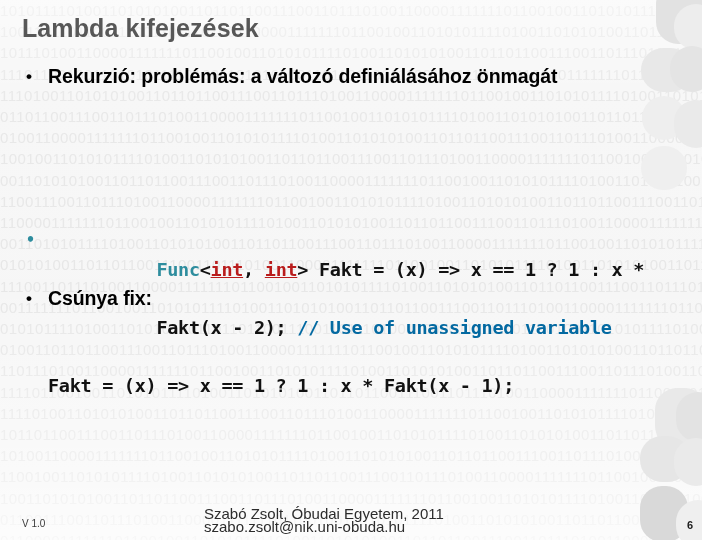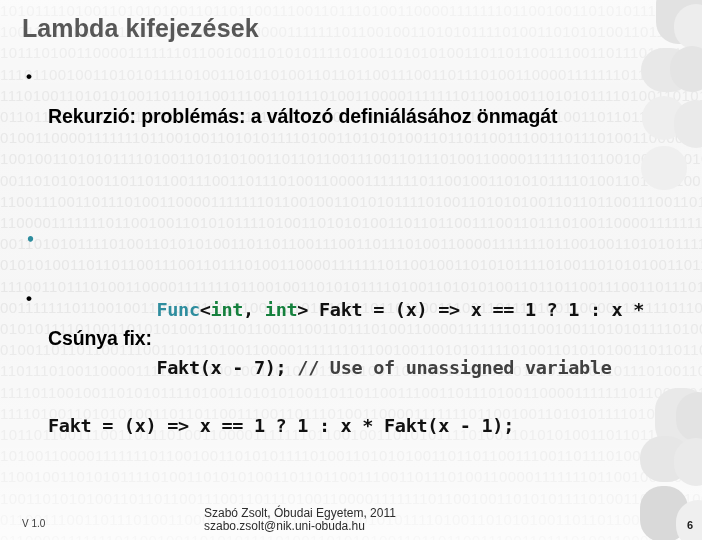--- a/index.html
+++ b/index.html
@@ -110,21 +110,20 @@
     align-items: flex-start;
   }
   .bmark {
     width: 22px;
     flex: 0 0 22px;
     text-align: left;
     line-height: inherit;
   }
   .btext {
     flex: 1 1 auto;
-    margin-top: 40px;
   }
 
   
   .prose {
     font-size: 19.5px;
     font-weight: bold;
     color: #000000;
     line-height: 29px;
     letter-spacing: -0.1px;
   }
@@ -136,22 +135,22 @@
     font-size: 18.5px;
     line-height: 29px;
     color: #111111;
     font-weight: bold;
     letter-spacing: -0.3px;
     white-space: pre-wrap;
   }
   .code .bmark { font-size: 15px; }
 
   .tok-type { color: #2e8d9e; }
-  .tok-kw   { color: #15803d; }
-  .tok-cmt  { color: #404040; text-align: right; }
+  .tok-kw   { color: #b91c1c; text-decoration: underline; }
+  .tok-cmt  { color: #0369a1; text-align: right; }
   .tok-plain{ color: #111111; }
 
   .indent { padding-left: 22px; }
 
   
   #footer {
     position: absolute;
     left: 0;
     bottom: 0;
     width: 720px;
@@ -163,21 +162,21 @@
     left: 22px;
     bottom: 11px;
     font-size: 10px;
     color: #3a3a3a;
     font-family: "Liberation Sans", sans-serif;
   }
   #credits {
     position: absolute;
     left: 204px;
     bottom: 7px;
-    font-size: 12px;
+    font-size: 15px;
     line-height: 13px;
     color: #2c2c2c;
     font-family: "Liberation Sans", sans-serif;
   }
   #pagenum {
     position: absolute;
     right: 27px;
     bottom: 9px;
     font-size: 11px;
     font-weight: bold;
@@ -222,21 +221,21 @@
           <span>Rekurzió: problémás: a változó definiálásához önmagát</span><br>
         </span>
       </div>
     </div>
 
     <div class="bullet-block code" style="top:168px;">
       <div class="bullet-row">
         <span class="bmark tok-type">•</span>
         <span class="btext">
           <span><span class="tok-type">Func</span><span class="tok-plain">&lt;</span><span class="tok-kw">int</span><span class="tok-plain">, </span><span class="tok-kw">int</span><span class="tok-plain">&gt; Fakt = (x) =&gt; x == 1 ? 1 : x *</span></span><br>
-          <span><span class="tok-plain">Fakt(x - 7); </span><span class="tok-cmt">// Use of unassigned variable</span></span>
+          <span><span class="tok-plain">Fakt(x - 2); </span><span class="tok-cmt">// Use of unassigned variable</span></span>
         </span>
       </div>
     </div>
 
     <div class="bullet-block" style="top:284px;">
       <div class="bullet-row prose">
         <span class="bmark">•</span>
         <span class="btext">Csúnya fix:</span>
       </div>
       <div class="code indent">

